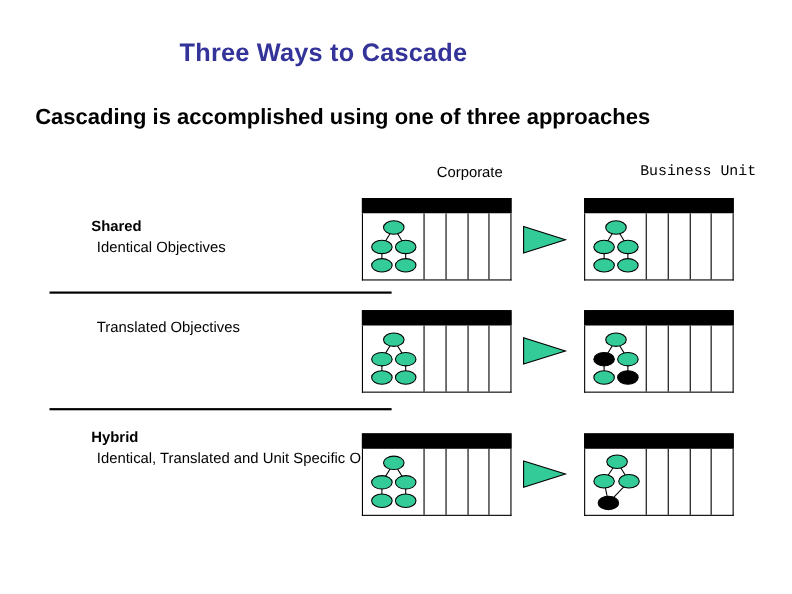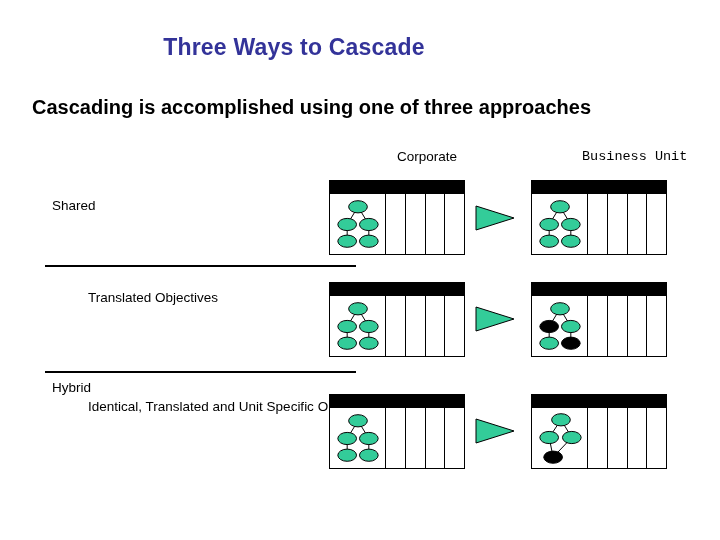--- a/index.html
+++ b/index.html
@@ -53,31 +53,32 @@
 
   
   .row-label {
     position: absolute;
     left: 52px;
     font-size: 13.5px;
     color: #000000;
     line-height: 19px;
   }
   .row-label .lbl-title {
-    font-weight: normal;
+    font-weight: bold;
     display: block;
+    margin-left: 31px;
   }
   .row-label .lbl-sub {
     display: block;
     padding-left: 36px;
     font-weight: normal;
   }
   .row-label.r1 { top: 196px; }
   .row-label.r2 { top: 288px; }
-  .row-label.r3 { top: 378px; }
+  .row-label.r3 { top: 388px; }
 
   
   .divider {
     position: absolute;
     left: 45px;
     width: 311px;
     height: 0;
     border-top: 2px solid #000000;
   }
   .divider.d1 { top: 265px; }
@@ -144,20 +145,21 @@
 
 <div class="title">Three Ways to Cascade</div>
 
 <div class="subtitle">Cascading is accomplished using one of three approaches</div>
 
 <div class="col-head corporate">Corporate</div>
 <div class="col-head bu">Business Unit</div>
 
 <div class="row-label r1">
   <span class="lbl-title">Shared</span>
+  <span class="lbl-sub">Identical Objectives</span>
 </div>
 
 <div class="row-label r2">
   <span class="lbl-sub">Translated Objectives</span>
 </div>
 
 <div class="row-label r3">
   <span class="lbl-title">Hybrid</span>
   <span class="lbl-sub">Identical, Translated and Unit Specific Objectives</span>
 </div>

